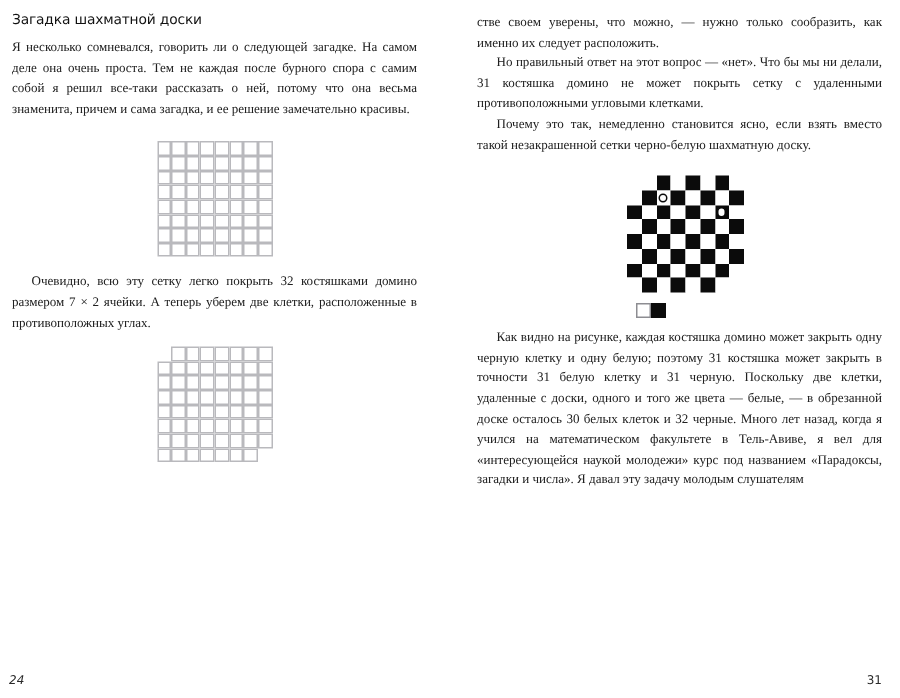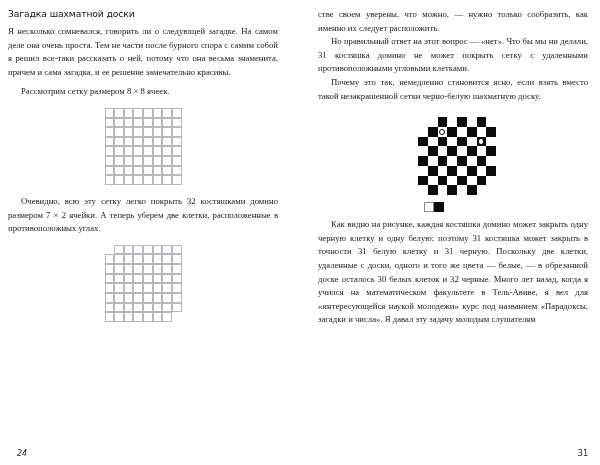--- a/index.html
+++ b/index.html
@@ -135,39 +135,38 @@
   }
 
   
   .folio {
     position: absolute;
     bottom: 7px;
     font-family: "DejaVu Sans", sans-serif;
     font-size: 8px;
     color: #2a2a2a;
   }
-  .folio-left  { left: 17px; font-style: italic; }
+  .folio-left  { left: 6px; font-style: italic; }
   .folio-right { right: 12px; }
 
   .spacer-sm { height: 6px; }
 </style>
 </head>
 <body>
 
 <div class="spread">
 
   <div class="page page-left">
 
     <h1 class="chapter-title">Загадка шахматной доски</h1>
 
-    <p class="body">Я несколько сомневался, говорить ли о следующей загадке. На самом деле она очень проста. Тем не части после бурного спора с самим собой я решил все-таки рассказать о ней, потому что она весьма знаменита, причем и сама загадка, и ее решение замечательно красивы.</p>
+    <p class="body">Я несколько сомневался, говорить ли о следующей загадке. На самом деле она очень проста. Тем не каждая после бурного спора с самим собой я решил все-таки рассказать о ней, потому что она весьма знаменита, причем и сама загадка, и ее решение замечательно красивы.</p>
 
     <div class="spacer-sm"></div>
 
-    <p class="body indent">Рассмотрим сетку размером 8 × 8 ячеек.</p>
 
     <div class="fig fig-grid1">
       <div class="grid8" id="grid-full">
           <div class="cell" style="left: 0px; top: 0px;"></div>
           <div class="cell" style="left: 9.625px; top: 0px;"></div>
           <div class="cell" style="left: 19.25px; top: 0px;"></div>
           <div class="cell" style="left: 28.875px; top: 0px;"></div>
           <div class="cell" style="left: 38.5px; top: 0px;"></div>
           <div class="cell" style="left: 48.125px; top: 0px;"></div>
           <div class="cell" style="left: 57.75px; top: 0px;"></div>

